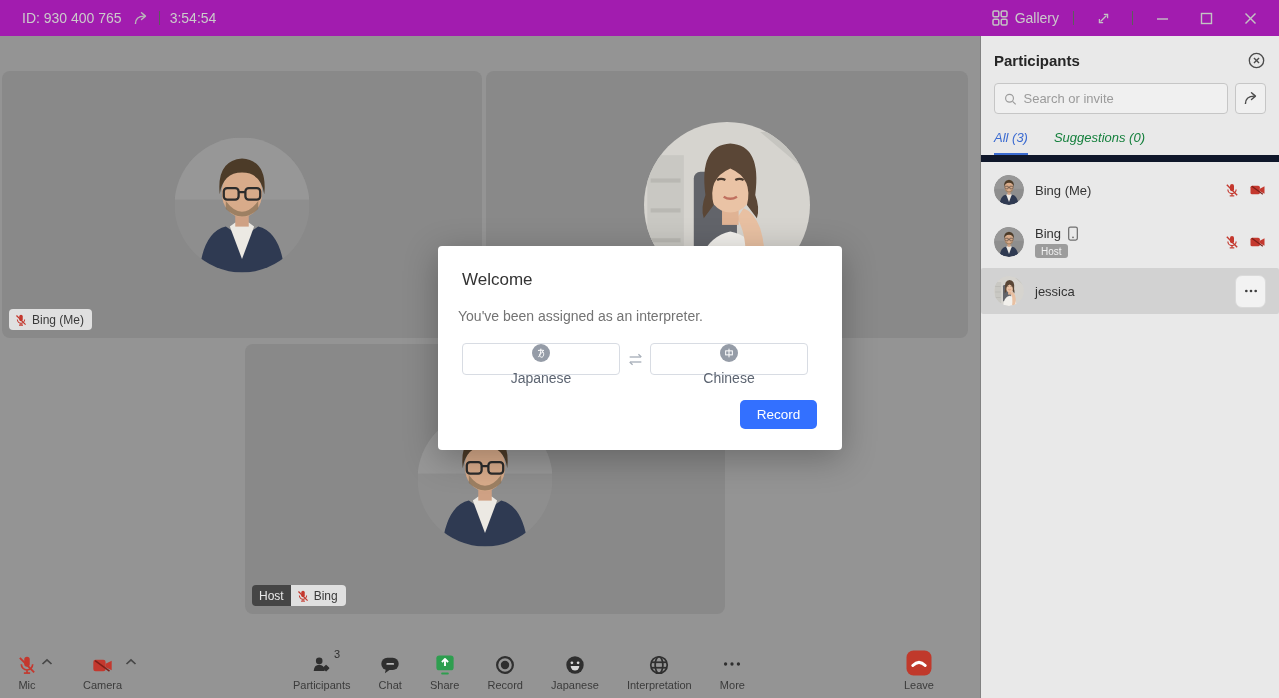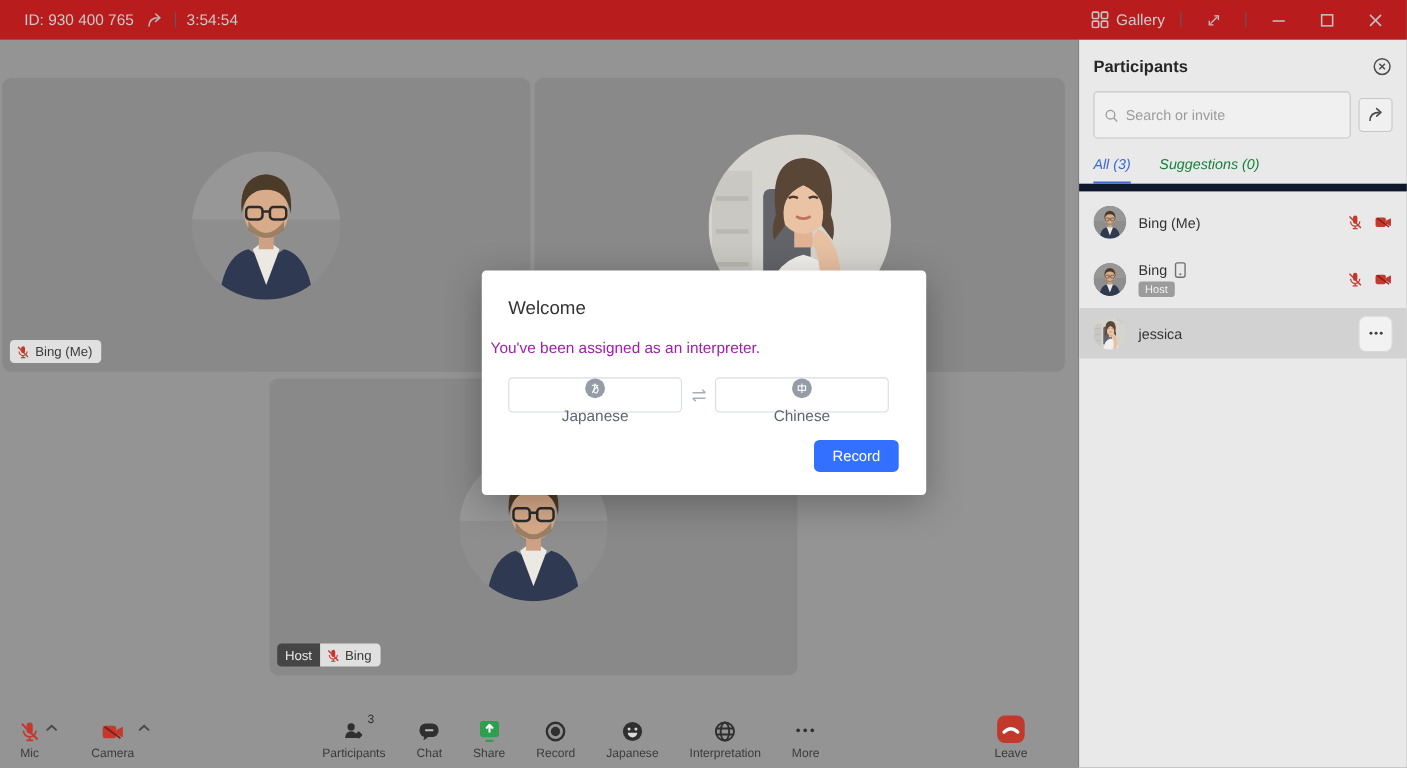--- a/index.html
+++ b/index.html
@@ -6,21 +6,21 @@
   html,body { width:1279px; height:698px; }
   body {
     position:relative; overflow:hidden;
     font-family:"Liberation Sans","DejaVu Sans",sans-serif;
     background:#949494; -webkit-font-smoothing:antialiased;
   }
   svg { display:block; }
 
   
   .topbar { position:absolute; top:0; left:0; width:1279px; height:36px;
-    background:#b91c1c; color:#cbcbcb; display:flex; align-items:center;
+    background:#a21caf; color:#cbcbcb; display:flex; align-items:center;
     font-size:14px; z-index:5; }
   .tb-left { display:flex; align-items:center; gap:10px; padding-left:22px; }
   .tb-right { margin-left:auto; display:flex; align-items:center; gap:14px; padding-right:14px; }
   .tb-sep { width:1px; height:14px; background:#5d5d5d; }
   .tb-btn { display:flex; align-items:center; gap:7px; cursor:pointer; }
   .winbtn { width:30px; height:26px; display:flex; align-items:center; justify-content:center; cursor:pointer; }
 
   
   .main { position:absolute; top:36px; left:0; width:980px; height:662px; background:#949494; }
   .tile { position:absolute; background:#898989; border-radius:8px; overflow:hidden; }
@@ -48,21 +48,21 @@
   .badge3 { position:absolute; top:-4px; right:-7px; font-size:11px; color:#2f2f2f; }
   .tool-leave { position:absolute; left:904px; top:7px; }
 
   
   .panel { position:absolute; top:36px; right:0; width:299px; height:662px;
     background:#e9e9e9; border-left:1px solid #818181; }
   .p-head { display:flex; align-items:center; padding:16px 14px 0 13px; }
   .p-title { font-size:15px; font-weight:bold; color:#262626; }
   .p-close { margin-left:auto; cursor:pointer; }
   .p-search-row { display:flex; align-items:center; gap:7px; padding:14px 13px 0 13px; }
-  .p-search { flex:1; height:43px; background:#f0f0f0; border:1px solid #c6c6c6; border-radius:4px;
+  .p-search { flex:1; height:31px; background:#f0f0f0; border:1px solid #c6c6c6; border-radius:4px;
     display:flex; align-items:center; gap:6px; padding:0 8px; }
   .p-search input { border:none; outline:none; background:transparent; font-size:13px;
     color:#3c3c3c; width:100%; font-family:inherit; }
   .p-search input::placeholder { color:#9b9b9b; }
   .p-invite { width:31px; height:31px; background:#f0f0f0; border:1px solid #c6c6c6;
     border-radius:4px; display:flex; align-items:center; justify-content:center; cursor:pointer; }
   .p-tabs { display:flex; gap:26px; padding:16px 13px 0 13px; border-bottom:7px solid #0f172a;font-style:italic; }
   .p-tab { font-size:13px; color:#15803d; padding-bottom:8px; cursor:pointer; }
   .p-tab.active { color:#3b6bd1; border-bottom:2px solid #3b6bd1; }
   .plist { padding-top:2px; }
@@ -74,21 +74,21 @@
   .host-badge { background:#9c9c9c; color:#f2f2f2; font-size:10px; padding:1.5px 6px;
     border-radius:3px; align-self:flex-start; }
   .prow .ricons { margin-left:auto; display:flex; align-items:center; gap:9px; }
   .more-btn { margin-left:auto; width:31px; height:33px; background:#f2f2f2; border:1px solid #dadada;
     border-radius:7px; display:flex; align-items:center; justify-content:center; cursor:pointer; }
 
   
   .modal { position:absolute; left:438px; top:246px; width:404px; height:204px; background:#ffffff;
     border-radius:4px; box-shadow:0 8px 34px rgba(0,0,0,.28); z-index:30; }
   .m-title { position:absolute; left:24px; top:24px; font-size:17px; color:#333; }
-  .m-msg { position:absolute; left:8px; top:62px; font-size:14px; color:#a21caf;text-align:center; }
+  .m-msg { position:absolute; left:20px; top:62px; font-size:14px; color:#737373;text-align:center; }
   .m-langs { position:absolute; left:24px; top:97px; width:346px; display:flex; align-items:center; }
   .lang-box { width:158px; height:32px; border:1px solid #d8dce3; border-radius:4px;
     display:flex; align-items:center; gap:8px; padding:0 9px; cursor:pointer; background:#fff;flex-direction:column; }
   .lang-circle { width:18px; height:18px; border-radius:50%; background:#959ca7;
     display:flex; align-items:center; justify-content:center; flex:0 0 18px; }
   .lang-text { font-size:14px; color:#5d6572; }
   .m-swap { flex:1; display:flex; align-items:center; justify-content:center; }
   .m-confirm { position:absolute; right:25px; bottom:21px; width:77px; height:29px;
     background:#3370ff; color:#fff; font-size:13.5px; border:none; border-radius:5px;
     cursor:pointer; font-family:inherit; }

